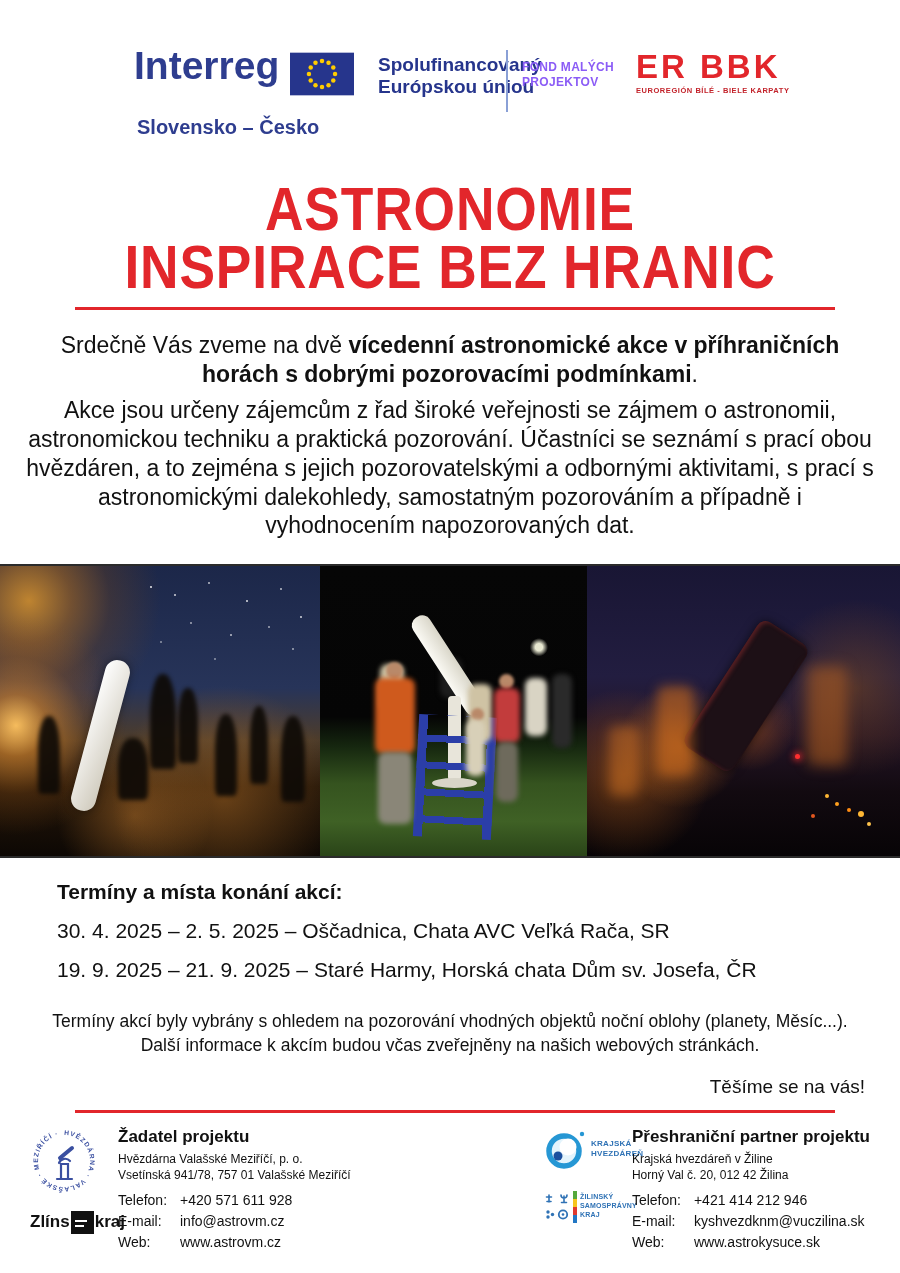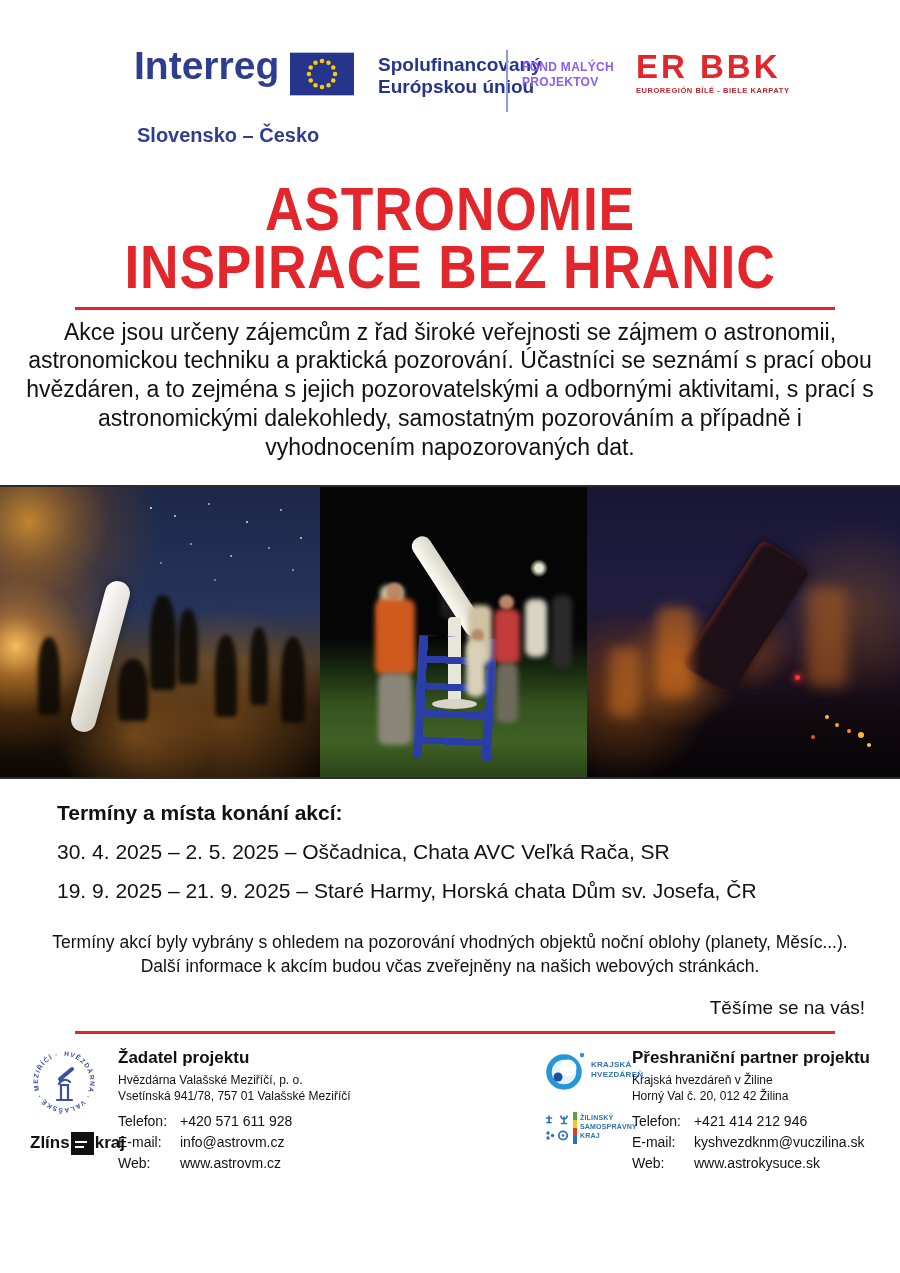--- a/index.html
+++ b/index.html
@@ -2,21 +2,21 @@
 <html><head>
 <meta charset="utf-8">
 <style>
   html,body{margin:0;padding:0;background:#fff;}
   .poster{position:relative;width:900px;height:1273px;background:#fff;overflow:hidden;
           font-family:"Liberation Sans",sans-serif;color:#111;}
 
   
   .hdr{position:relative;height:150px;}
   .interreg-word{position:absolute;left:134px;top:44px;font-size:39px;font-weight:700;color:#2E3D8F;letter-spacing:0;}
-  .interreg-sub{position:absolute;left:137px;top:124px;font-size:20px;font-weight:700;color:#2E3D8F;}
+  .interreg-sub{position:absolute;left:137px;top:116px;font-size:20px;font-weight:700;color:#2E3D8F;}
   .eu-flag{position:absolute;left:290px;top:52px;width:64px;height:44px;display:block;}
   .eu-text{position:absolute;left:366px;top:54px;font-size:19px;font-weight:700;color:#26358C;line-height:1.18;}
   .eu-text span{display:block;margin-left:12px;}
   .v-sep{position:absolute;left:506px;top:50px;width:2px;height:62px;background:#8AA0D6;}
   .fond{position:absolute;left:522px;top:60px;font-size:12px;font-weight:700;color:#8b5cf6;line-height:1.22;letter-spacing:.3px;}
   .fond span{display:block;}
   .erbbk{position:absolute;left:636px;top:50px;}
   .erbbk-word{font-size:33px;font-weight:700;color:#E2262B;letter-spacing:3px;line-height:1;}
   .erbbk-sub{font-size:7.5px;font-weight:700;color:#C3232B;letter-spacing:.55px;margin-top:3px;}
 
@@ -146,20 +146,21 @@
       <div class="erbbk-sub">EUROREGIÓN BÍLÉ - BIELE KARPATY</div>
     </div>
   </div>
 
   <h1 class="title">
     <span>ASTRONOMIE</span>
     <span>INSPIRACE BEZ HRANIC</span>
   </h1>
   <div class="red-rule"></div>
 
+  <p class="lead"><span>Srdečně Vás zveme na dvě </span><b>vícedenní astronomické akce v příhraničních</b><br><b>horách s dobrými pozorovacími podmínkami</b><span>.</span></p>
 
   <p class="body-par">Akce jsou určeny zájemcům z řad široké veřejnosti se zájmem o astronomii, astronomickou techniku a praktická pozorování. Účastníci se seznámí s prací obou hvězdáren, a to zejména s jejich pozorovatelskými a odbornými aktivitami, s prací s astronomickými dalekohledy, samostatným pozorováním a případně i vyhodnocením napozorovaných dat.</p>
 
   <div class="photo-strip">
     <figure class="photo photo1" style="margin:0;" title="Noční pozorování s dalekohledem a veřejností">
       <div class="p1-stars"></div>
       <div class="p1-tele"></div>
       <span class="sil" style="left:150px;top:108px;width:26px;height:95px;"></span>
       <span class="sil" style="left:178px;top:122px;width:20px;height:75px;"></span>
       <span class="sil" style="left:215px;top:148px;width:22px;height:82px;"></span>

